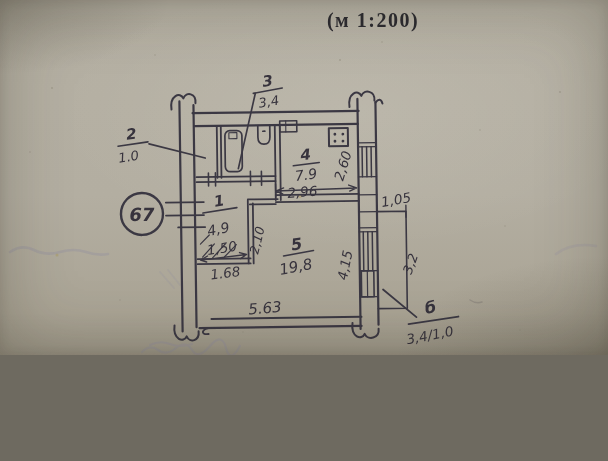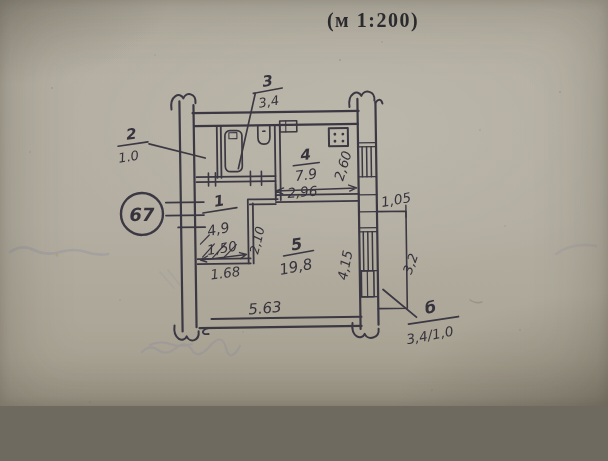--- a/index.html
+++ b/index.html
@@ -1,17 +1,17 @@
 <!DOCTYPE html>
 <html><head>
 <meta charset="utf-8">
 <style>
   html,body{margin:0;padding:0;background:#6e6a60;}
   .stage{
-    position:relative;width:608px;height:406px;overflow:hidden;
+    position:relative;width:608px;height:355px;overflow:hidden;
     background:
       radial-gradient(90% 70% at 58% 32%, rgba(255,255,248,.10) 0%, rgba(255,255,248,0) 55%),
       radial-gradient(40% 30% at 0% 0%, rgba(45,40,28,.22) 0%, rgba(45,40,28,0) 70%),
       radial-gradient(50% 40% at 100% 100%, rgba(45,40,28,.20) 0%, rgba(45,40,28,0) 70%),
       linear-gradient(180deg, #b5b0a3 0%, #b3aea1 55%, #aaa495 88%, #9e9889 100%);
     font-family:"DejaVu Sans", sans-serif;
   }
   .vignette{position:absolute;inset:0;pointer-events:none;
     box-shadow:inset 0 0 70px rgba(40,35,22,.28), inset 0 0 14px rgba(40,35,22,.12);}
   svg{position:absolute;inset:0;}

